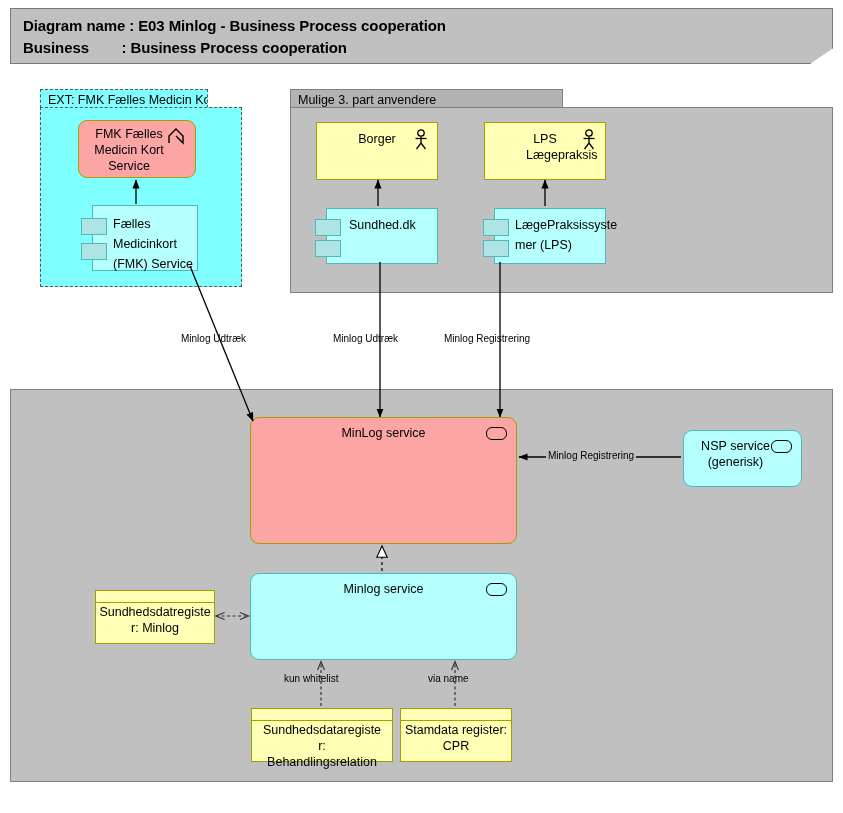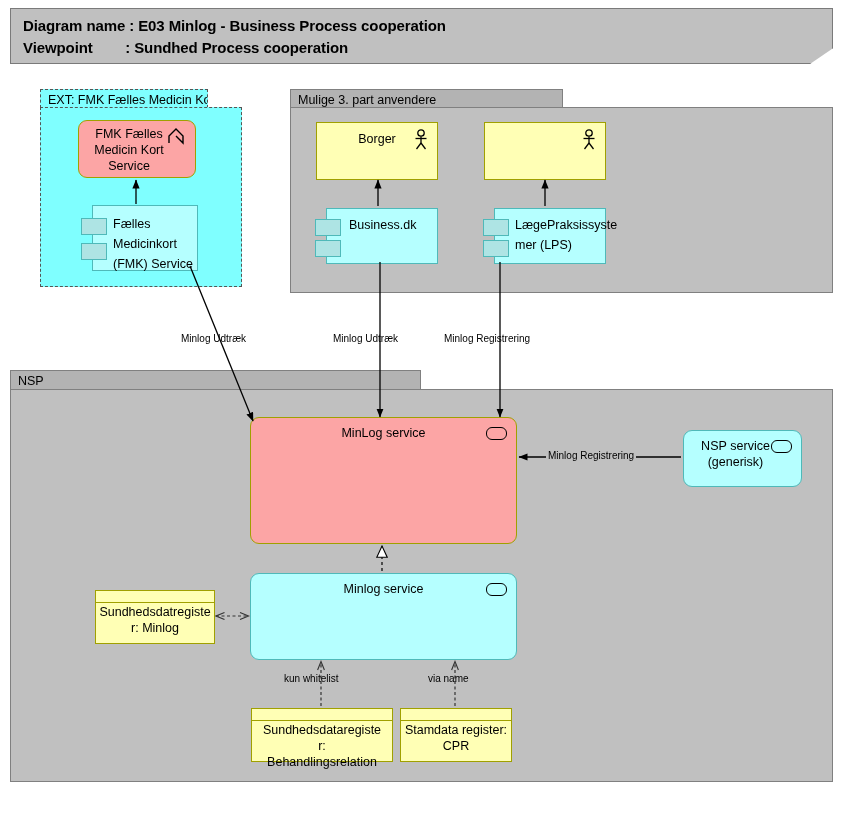--- a/index.html
+++ b/index.html
@@ -176,21 +176,21 @@
   
   #edges { position: absolute; left: 0; top: 0; width: 843px; height: 813px; pointer-events: none; }
 </style>
 </head>
 <body>
 
 <div id="canvas">
 
   <div id="title-header" class="abs">
     <div id="title-line-1" class="title-line">Diagram name : E03 Minlog - Business Process cooperation</div>
-    <div id="title-line-2" class="title-line">Viewpoint        : Sundhed Process cooperation</div>
+    <div id="title-line-2" class="title-line">Business        : Business Process cooperation</div>
   </div>
 
   <div id="ext-group-tab" class="abs group-tab">EXT: FMK Fælles Medicin Kort</div>
   <div id="ext-group-body" class="abs"></div>
 
   <div class="svc" style="left:78px; top:120px; width:116px; height:56px;">
     <div class="svc-title" style="padding:0 22px 0 6px; top:5px;">FMK&nbsp;Fælles<br>Medicin&nbsp;Kort<br>Service</div>
     <svg class="chevron-icon" viewBox="0 0 20 20">
       <polyline points="3,16 3,9 10,2 17,9 17,16 10,9" fill="none" stroke="#000" stroke-width="1.4" stroke-linejoin="miter"></polyline>
     </svg>
@@ -210,42 +210,42 @@
     <svg class="actor-icon" viewBox="0 0 16 22">
       <circle cx="8" cy="4" r="3.2" fill="none" stroke="#000" stroke-width="1.3"></circle>
       <line x1="8" y1="7.4" x2="8" y2="14" stroke="#000" stroke-width="1.3"></line>
       <line x1="2.5" y1="9.5" x2="13.5" y2="9.5" stroke="#000" stroke-width="1.3"></line>
       <line x1="8" y1="14" x2="3.5" y2="20" stroke="#000" stroke-width="1.3"></line>
       <line x1="8" y1="14" x2="12.5" y2="20" stroke="#000" stroke-width="1.3"></line>
     </svg>
   </div>
 
   <div class="actor-box" style="left:484px; top:122px; width:120px; height:56px;">
+    <div class="actor-title">LPS<br>Lægepraksis</div>
     <svg class="actor-icon" viewBox="0 0 16 22">
       <circle cx="8" cy="4" r="3.2" fill="none" stroke="#000" stroke-width="1.3"></circle>
       <line x1="8" y1="7.4" x2="8" y2="14" stroke="#000" stroke-width="1.3"></line>
       <line x1="2.5" y1="9.5" x2="13.5" y2="9.5" stroke="#000" stroke-width="1.3"></line>
       <line x1="8" y1="14" x2="3.5" y2="20" stroke="#000" stroke-width="1.3"></line>
       <line x1="8" y1="14" x2="12.5" y2="20" stroke="#000" stroke-width="1.3"></line>
     </svg>
   </div>
 
   <div class="component" style="left:326px; top:208px; width:110px; height:54px;">
     <div class="ctab t1" style="top:10px;"></div>
     <div class="ctab t2" style="top:31px;"></div>
-    <div class="ctext" style="left:22px; top:6px;">Business.dk</div>
+    <div class="ctext" style="left:22px; top:6px;">Sundhed.dk</div>
   </div>
 
   <div class="component" style="left:494px; top:208px; width:110px; height:54px;">
     <div class="ctab t1" style="top:10px;"></div>
     <div class="ctab t2" style="top:31px;"></div>
     <div class="ctext" style="left:20px; top:6px;">LægePraksissyste<br>mer&nbsp;(LPS)</div>
   </div>
 
-  <div id="nsp-group-tab" class="abs group-tab">NSP</div>
   <div id="nsp-group-body" class="abs group-body"></div>
 
   <div class="svc" style="left:250px; top:417px; width:265px; height:125px;">
     <div class="svc-title">MinLog service</div>
     <div class="svc-oval"></div>
   </div>
 
   <div class="svc cyan" style="left:683px; top:430px; width:117px; height:55px;">
     <div class="svc-title" style="padding:0 20px 0 6px;">NSP&nbsp;service<br>(generisk)</div>
     <div class="svc-oval"></div>

